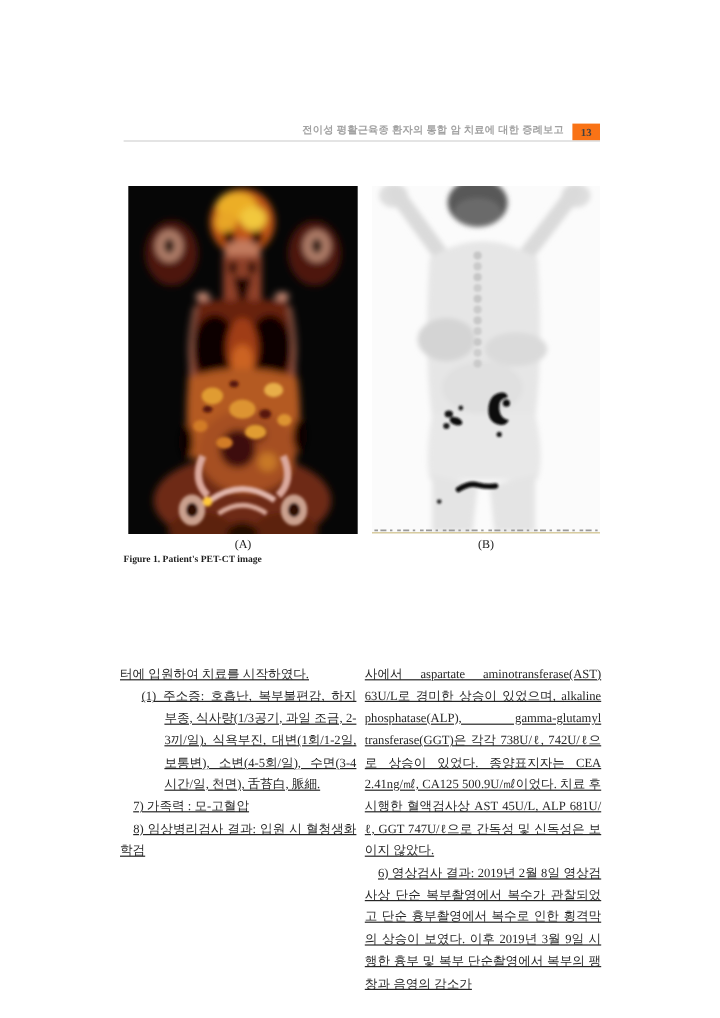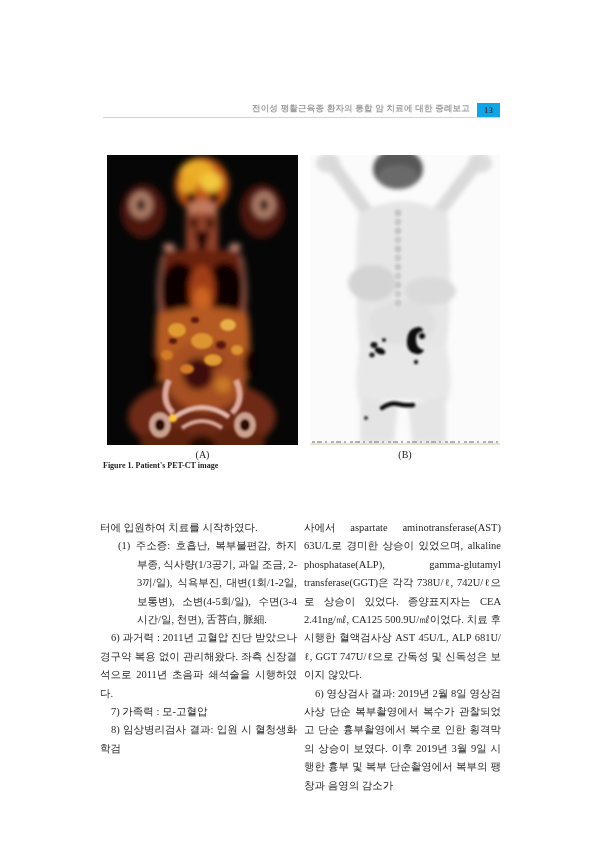--- a/index.html
+++ b/index.html
@@ -3,39 +3,39 @@
 <meta charset="utf-8">
 <style>
   html,body{margin:0;padding:0;background:#ffffff;}
   .page{position:relative;width:600px;height:848px;background:#ffffff;overflow:hidden;
         font-family:"Liberation Serif","DejaVu Serif",serif;color:#262626;}
 
   
   .hdr-text{position:absolute;top:103px;left:100px;width:370px;text-align:right;
             font-family:"Liberation Sans","DejaVu Sans",sans-serif;
             font-size:8.5px;font-weight:bold;color:#a2a2a2;letter-spacing:.2px;}
-  .pagenum{position:absolute;top:103px;left:477px;width:23px;height:14px;background:#0ea5e9;
+  .pagenum{position:absolute;top:103px;left:477px;width:23px;height:14px;background:#f97316;
            color:#414141;font-family:"Liberation Serif",serif;font-size:9px;font-weight:bold;
            text-align:center;line-height:14px;}
   .hdr-rule{position:absolute;top:117px;left:103px;width:397px;height:1px;background:#d3d3d3;}
 
   
   .panel{position:absolute;top:155px;height:290px;overflow:hidden;}
   .panel-a{left:107px;width:191px;background:#060606;}
   .panel-b{left:310px;width:190px;background:#fbfbfb;}
   .plabel{position:absolute;top:449px;width:191px;text-align:center;font-size:10px;color:#222;}
   .la{left:107px;} .lb{left:310px;width:190px;}
 
   .cap-title{position:absolute;top:461px;left:103px;width:397px;
              font-size:8px;font-weight:bold;color:#1d1d1d;}
   .cap-text{position:absolute;top:484px;left:103px;width:397px;
             font-size:7.6px;line-height:11.5px;color:#333;text-align:justify;}
 
   
-  .col{position:absolute;top:519px;width:197px;}
+  .col{position:absolute;top:554px;width:197px;text-decoration:underline;}
   .col-left{left:100px;} .col-right{left:304px;}
   .col p{margin:0;font-size:10.5px;line-height:18.4px;text-align:justify;color:#262626;}
   .i1{text-indent:11px;}            
   .i2{text-indent:18px;}            
   .h2{padding-left:37px;text-indent:-19px;} 
 </style>
 </head>
 <body>
 
 <div class="page">
@@ -194,21 +194,20 @@
   </div>
 
   <div class="plabel la">(A)</div>
   <div class="plabel lb">(B)</div>
 
   <div class="cap-title">Figure 1. Patient's PET-CT image</div>
 
   <div class="col col-left">
     <p>터에 입원하여 치료를 시작하였다.</p>
     <p class="h2">(1) 주소증: 호흡난, 복부불편감, 하지 부종, 식사량(1/3공기, 과일 조금, 2-3끼/일), 식욕부진, 대변(1회/1-2일, 보통변), 소변(4-5회/일), 수면(3-4시간/일, 천면), 舌苔白, 脈細.</p>
-    <p class="i1">6) 과거력 : 2011년 고혈압 진단 받았으나 경구약 복용 없이 관리해왔다. 좌측 신장결석으로 2011년 초음파 쇄석술을 시행하였다.</p>
     <p class="i1">7) 가족력 : 모-고혈압</p>
     <p class="i1">8) 임상병리검사 결과: 입원 시 혈청생화학검</p>
   </div>
 
   <div class="col col-right">
     <p>사에서 aspartate aminotransferase(AST) 63U/L로 경미한 상승이 있었으며, alkaline phosphatase(ALP), gamma-glutamyl transferase(GGT)은 각각 738U/ℓ, 742U/ℓ으로 상승이 있었다. 종양표지자는 CEA 2.41ng/㎖, CA125 500.9U/㎖이었다. 치료 후 시행한 혈액검사상 AST 45U/L, ALP 681U/ℓ, GGT 747U/ℓ으로 간독성 및 신독성은 보이지 않았다.</p>
     <p class="i1">6) 영상검사 결과: 2019년 2월 8일 영상검사상 단순 복부촬영에서 복수가 관찰되었고 단순 흉부촬영에서 복수로 인한 횡격막의 상승이 보였다. 이후 2019년 3월 9일 시행한 흉부 및 복부 단순촬영에서 복부의 팽창과 음영의 감소가</p>
   </div>
 
 </div>

